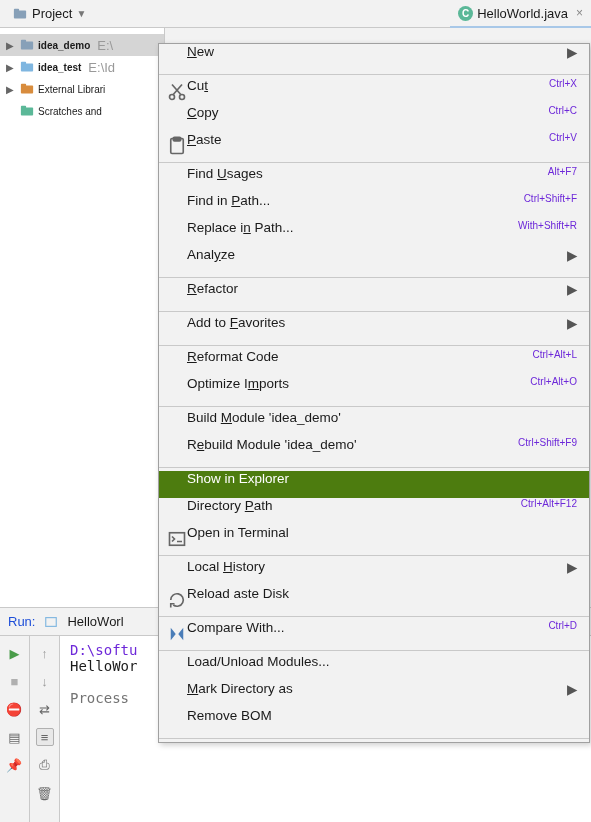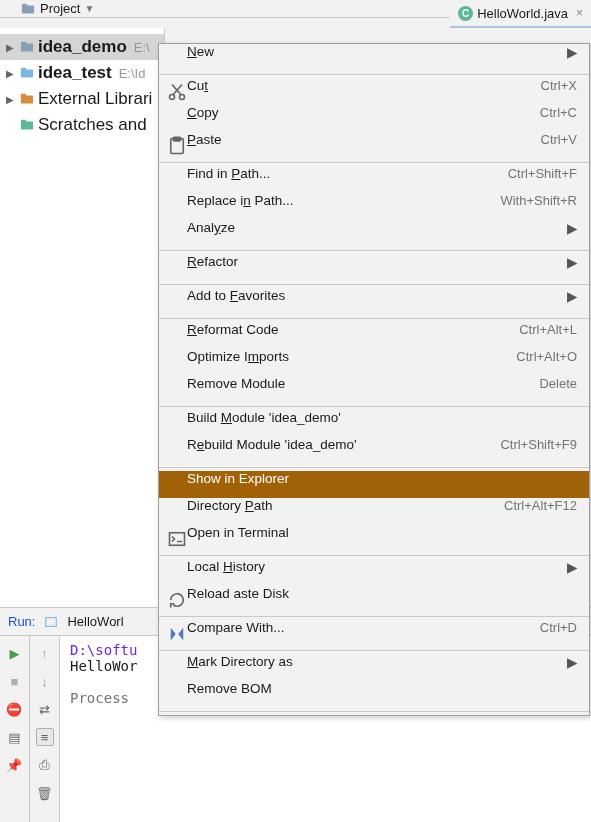--- a/index.html
+++ b/index.html
@@ -9,24 +9,24 @@
   background: #f2f2f2;
   width: 591px;
   height: 822px;
   position: relative;
   overflow: hidden;
   color: #1a1a1a;
 }
 .top-toolbar {
   display: flex;
   align-items: center;
-  height: 18px;
+  height: 28px;
   background: #f2f2f2;
   border-bottom: 1px solid #c9c9c9;
-  padding: 0 14px;
+  padding: 0 6px;
 }
 .project-btn {
   display: flex;
   align-items: center;
   gap: 4px;
   padding: 2px 6px;
 }
 .icon {
   width: 16px;
   height: 16px;
@@ -67,21 +67,21 @@
 .tree-item {
   display: flex;
   align-items: center;
   gap: 3px;
   padding: 3px 4px 3px 6px;
   white-space: nowrap;
   overflow: hidden;
 }
 .tree-item.selected { background: #d5d5d5; }
 .tree-arrow { width: 10px; color: #666; font-size: 10px; }
-.tree-label { font-size: 17px; }
+.tree-label { font-size: 10px; }
 .tree-label.bold { font-weight: bold; }
 .tree-path { color: #999; margin-left: 4px; }
 .run-panel {
   position: absolute;
   left: 0;
   bottom: 0;
   width: 100%;
   height: 215px;
   background: #fff;
   border-top: 1px solid #c9c9c9;
@@ -137,25 +137,25 @@
   border: 1px solid #a0a0a0;
   box-shadow: 2px 2px 6px rgba(0,0,0,0.2);
   z-index: 100;
 }
 .menu-item {
   display: flex;
   height: 27px;
   padding: 0 12px 0 8px;
   font-size: 13.5px;
 }
-.menu-item.selected { background: #a16207; color: #fff; }
+.menu-item.selected { background: #4d7c0f; color: #fff; }
 .menu-icon { width: 20px; display: inline-flex; align-items: center; justify-content: center; }
 .menu-label { flex: 1; }
 .menu-label u { text-decoration: underline; }
-.menu-shortcut { color: #737373; font-size: 13px; }
+.menu-shortcut { color: #6d28d9; font-size: 10px; }
 .menu-submenu { color: #555; width: 10px; text-align: right; }
 .menu-sep { height: 1px; background: #c9c9c9; margin: 3px 0; }
 .folder-icon svg { fill: #87a0b8; }
 .c-badge {
   width: 15px; height: 15px; border-radius: 50%; background: #5bb898;
   color: #fff; font-size: 10px; font-weight: bold;
   display: inline-flex; align-items: center; justify-content: center;
 }
 </style>
 </head>
@@ -283,20 +283,25 @@
           <rect x="3" y="2" width="10" height="12" rx="1"></rect>
           <rect x="5" y="1" width="6" height="3" rx="1" fill="#666"></rect>
         </svg>
       </span>
       <span class="menu-label"><span><u>P</u>aste</span></span>
       <span class="menu-shortcut">Ctrl+V</span>
     </div>
     <div class="menu-sep"></div>
     <div class="menu-item">
       <span class="menu-icon"></span>
+      <span class="menu-label"><span>Find <u>U</u>sages</span></span>
+      <span class="menu-shortcut">Alt+F7</span>
+    </div>
+    <div class="menu-item">
+      <span class="menu-icon"></span>
       <span class="menu-label"><span>Find in <u>P</u>ath...</span></span>
       <span class="menu-shortcut">Ctrl+Shift+F</span>
     </div>
     <div class="menu-item">
       <span class="menu-icon"></span>
       <span class="menu-label"><span>Replace i<u>n</u> Path...</span></span>
       <span class="menu-shortcut">With+Shift+R</span>
     </div>
     <div class="menu-item">
       <span class="menu-icon"></span>
@@ -318,25 +323,20 @@
     <div class="menu-sep"></div>
     <div class="menu-item">
       <span class="menu-icon"></span>
       <span class="menu-label"><span><u>R</u>eformat Code</span></span>
       <span class="menu-shortcut">Ctrl+Alt+L</span>
     </div>
     <div class="menu-item">
       <span class="menu-icon"></span>
       <span class="menu-label"><span>Optimize I<u>m</u>ports</span></span>
       <span class="menu-shortcut">Ctrl+Alt+O</span>
-    </div>
-    <div class="menu-item">
-      <span class="menu-icon"></span>
-      <span class="menu-label">Remove Module</span>
-      <span class="menu-shortcut">Delete</span>
     </div>
     <div class="menu-sep"></div>
     <div class="menu-item">
       <span class="menu-icon"></span>
       <span class="menu-label"><span>Build <u>M</u>odule 'idea_demo'</span></span>
     </div>
     <div class="menu-item">
       <span class="menu-icon"></span>
       <span class="menu-label"><span>R<u>e</u>build Module 'idea_demo'</span></span>
       <span class="menu-shortcut">Ctrl+Shift+F9</span>
@@ -379,20 +379,24 @@
     <div class="menu-item">
       <span class="menu-icon">
         <svg viewBox="0 0 16 16" fill="#4a7db8">
           <path d="M3 3l4 5-4 5zM13 3l-4 5 4 5z"></path>
         </svg>
       </span>
       <span class="menu-label">Compare With...</span>
       <span class="menu-shortcut">Ctrl+D</span>
     </div>
     <div class="menu-sep"></div>
+    <div class="menu-item">
+      <span class="menu-icon"></span>
+      <span class="menu-label">Load/Unload Modules...</span>
+    </div>
     <div class="menu-item">
       <span class="menu-icon"></span>
       <span class="menu-label"><span><u>M</u>ark Directory as</span></span>
       <span class="menu-submenu">▶</span>
     </div>
     <div class="menu-item">
       <span class="menu-icon"></span>
       <span class="menu-label">Remove BOM</span>
     </div>
     <div class="menu-sep"></div>

